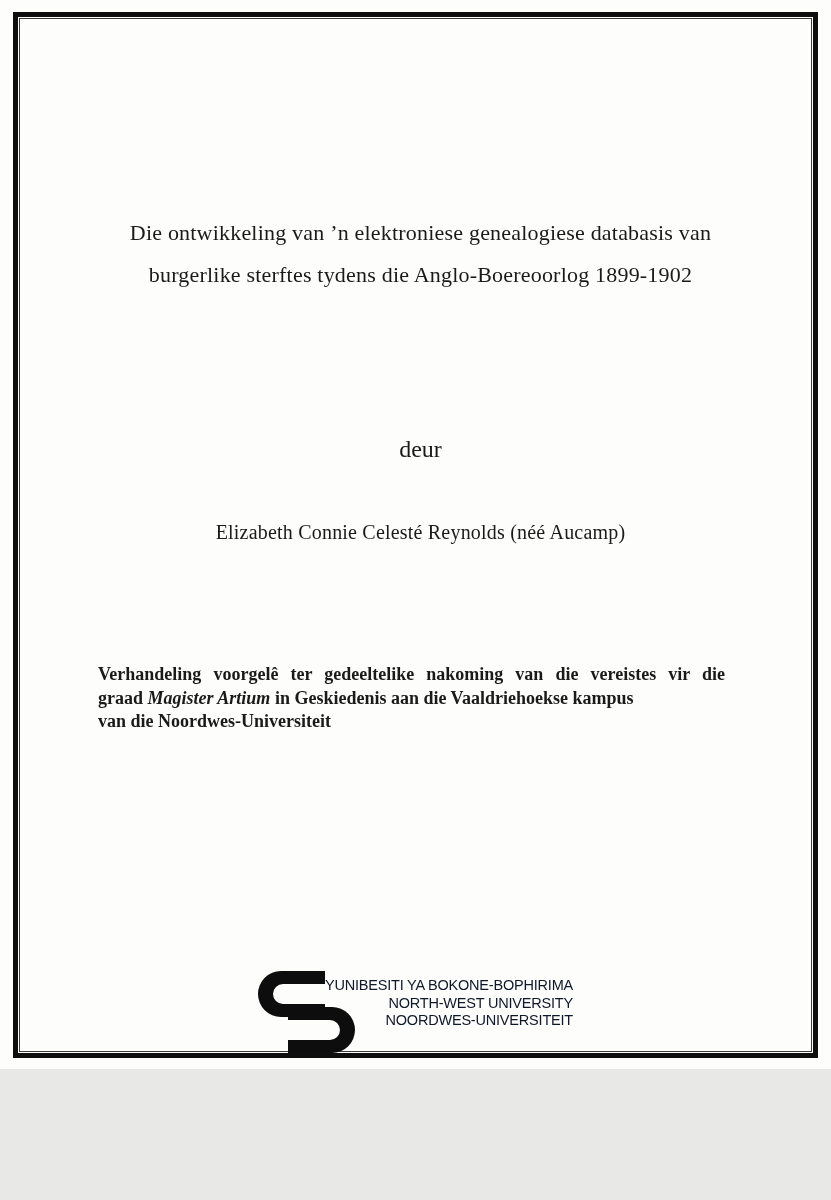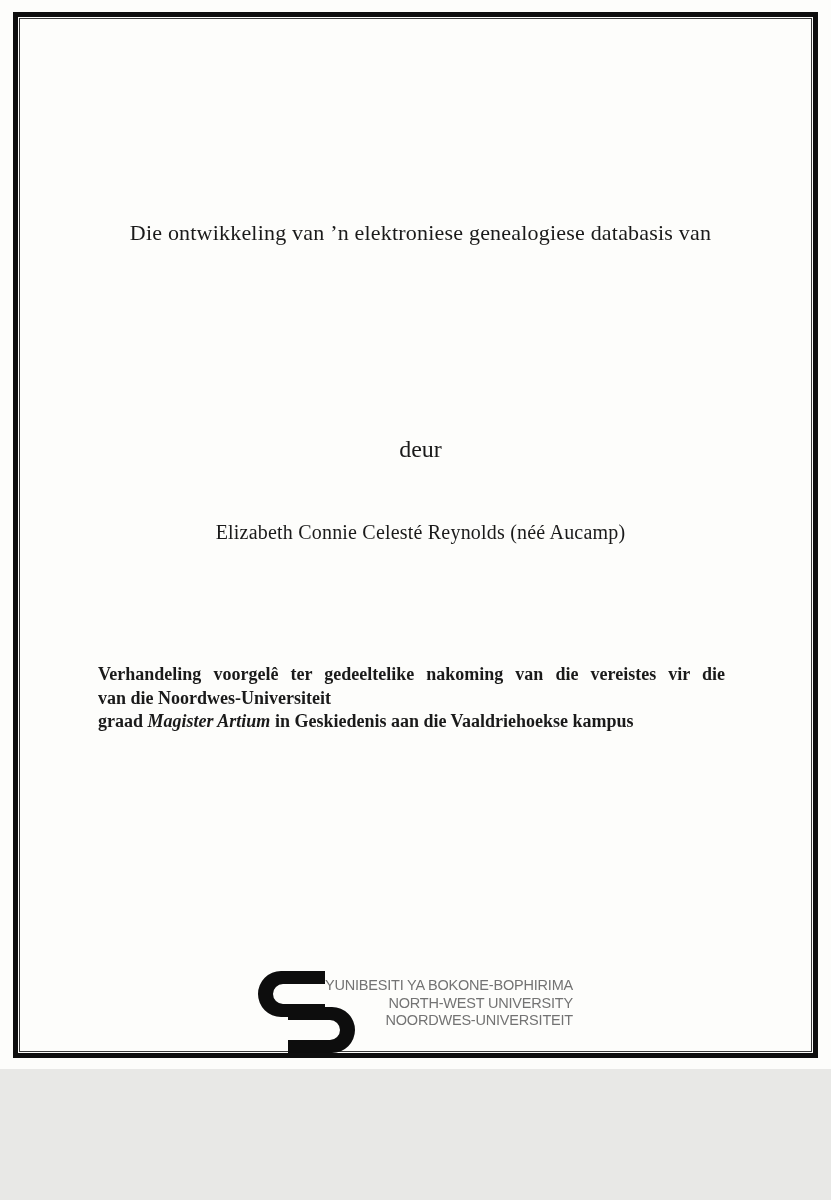--- a/index.html
+++ b/index.html
@@ -76,45 +76,46 @@
   .logo svg{display:block;width:99px;height:82px;}
   .logo-text{
     position:absolute;
     left:320px;top:977px;
     width:253px;
     text-align:right;
     font-family:"Liberation Sans","DejaVu Sans",sans-serif;
     font-size:14.5px;
     line-height:17.5px;
     letter-spacing:-0.2px;
-    color:#737373;
+    color:#0f172a;
     white-space:nowrap;
   }
 </style>
 </head>
 <body>
 
 <div class="page">
 
   <div class="frame">
     <div class="frame-inner"></div>
   </div>
 
   <div class="title-block">
     <div>Die ontwikkeling van ’n elektroniese genealogiese databasis van</div>
+    <div>burgerlike sterftes tydens die Anglo-Boereoorlog 1899-1902</div>
   </div>
 
   <div class="byline">deur</div>
 
   <div class="author">Elizabeth Connie Celesté Reynolds (néé Aucamp)</div>
 
   <div class="statement">
     <div class="justified">Verhandeling voorgelê ter gedeeltelike nakoming van die vereistes vir die</div>
+    <div><span>graad </span><i>Magister Artium</i><span> in Geskiedenis aan die Vaaldriehoekse kampus</span></div>
     <div>van die Noordwes-Universiteit</div>
-    <div><span>graad </span><i>Magister Artium</i><span> in Geskiedenis aan die Vaaldriehoekse kampus</span></div>
   </div>
 
 
   <div class="logo">
     <svg viewBox="0 0 99 82" xmlns="http://www.w3.org/2000/svg" aria-hidden="true">
       <g fill="#0d0d0d">
         <path d="M68,0 H24 A23,23 0 0 0 24,46 H68 V33 H26 A10,10 0 0 1 26,13 H68 Z"></path>
         <path d="M68,0 H24 A23,23 0 0 0 24,46 H68 V33 H26 A10,10 0 0 1 26,13 H68 Z" transform="rotate(180 49.5 41)"></path>
       </g>
     </svg>

